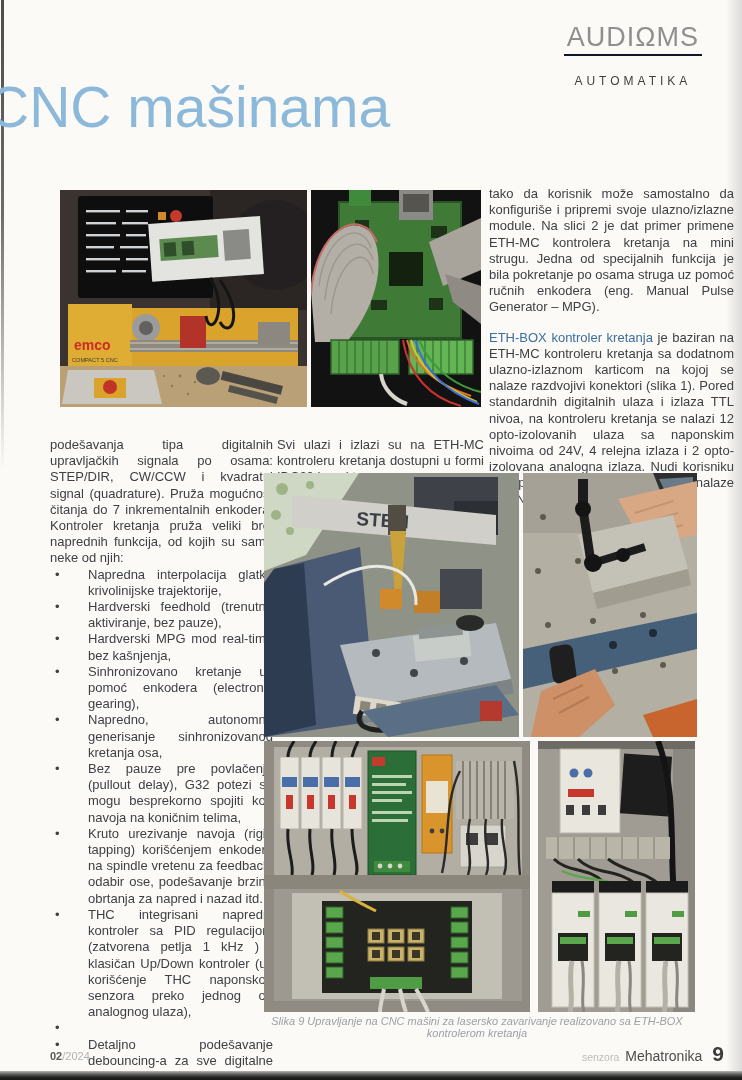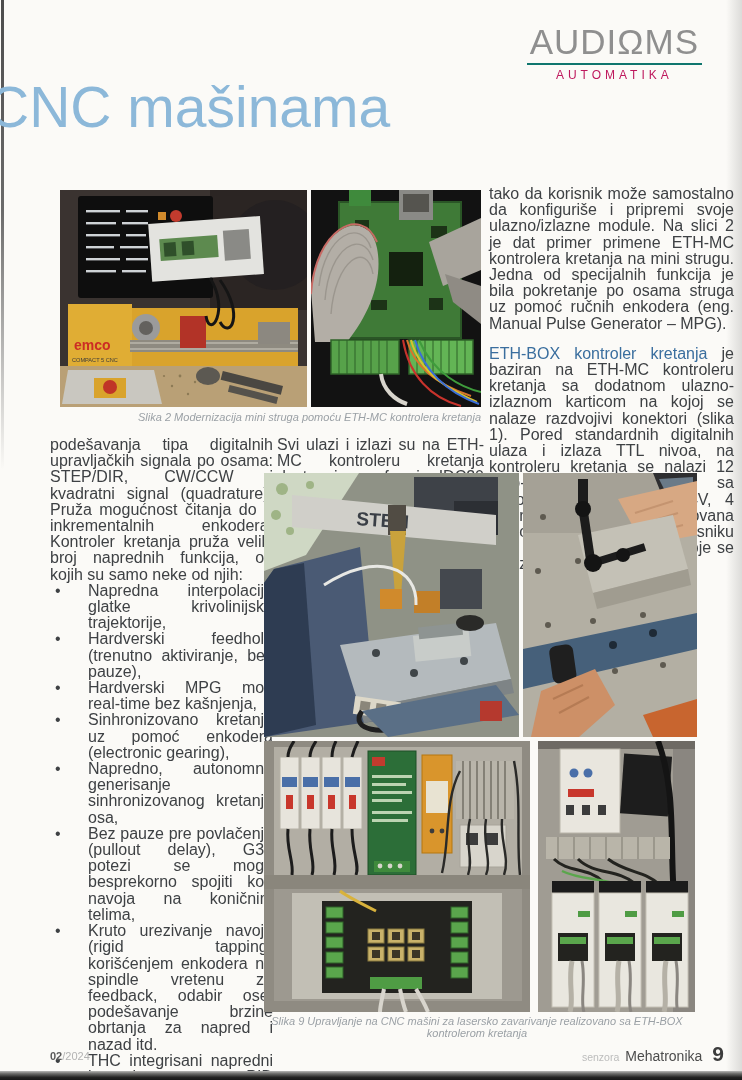--- a/index.html
+++ b/index.html
@@ -7,28 +7,28 @@
         overflow:hidden;font-family:"Liberation Sans",sans-serif;}
   
   .scan-left{position:absolute;left:1px;top:0;width:3px;height:470px;
     background:linear-gradient(to bottom,#4c4c4c 0%,#6b6b6b 45%,rgba(150,150,150,0) 100%);}
   .scan-bottom{position:absolute;left:0;bottom:0;width:100%;height:9px;
     background:linear-gradient(to bottom,#b7b7b5 0%,#6a6a68 30%,#232322 70%,#171717 100%);}
   .scan-right{position:absolute;right:0;top:0;width:16px;height:100%;
     background:linear-gradient(to right,rgba(110,110,110,0),rgba(110,110,110,0.22));}
   
   .logo{position:absolute;top:22px;right:40px;text-align:center;color:#8f8f8f;}
-  .logo-name{display:inline-block;font-size:35px;letter-spacing:1px;font-weight:400;
-    border-bottom:2px solid #0f766e;padding:0 3px 1px 3px;}
-  .logo-sub{font-size:12px;letter-spacing:4px;margin-top:3px;color:#be185d;}
+  .logo-name{display:inline-block;font-size:27px;letter-spacing:1px;font-weight:400;
+    border-bottom:2px solid #0f172a;padding:0 3px 1px 3px;}
+  .logo-sub{font-size:12px;letter-spacing:4px;margin-top:18px;color:#404040;}
   
   .headline{position:absolute;top:74px;left:-12px;font-size:57px;font-weight:400;
     color:#8cb8d9;white-space:nowrap;}
   
-  .txt{position:absolute;font-size:16px;line-height:16.2px;color:#3e4144;text-align:justify;}
+  .txt{position:absolute;font-size:13px;line-height:16.2px;color:#3e4144;text-align:justify;}
   .txt p{margin:0 0 14px 0;}
   .lead{font-weight:normal;color:#3a6e9e;}
   .caption{position:absolute;font-size:11px;font-style:italic;color:#9ba1a6;}
   
   .bullet-row{display:flex;}
   .bullet-dot{width:38px;flex:0 0 38px;padding-left:5px;box-sizing:border-box;}
   .bullet-text{flex:1;text-align:justify;}
   
   .photo{position:absolute;overflow:hidden;background:#737373;}
   .photo svg{display:block;width:100%;height:100%;}
@@ -166,21 +166,20 @@
         <path d="M96,150 C104,180 130,196 160,206" stroke="#d8742c"></path>
         <path d="M100,150 C110,186 140,200 166,212" stroke="#d8c22c"></path>
         <path d="M104,150 C116,190 146,206 168,214" stroke="#3a6ed8"></path>
         <path d="M92,150 C98,186 120,208 150,216" stroke="#c8332c"></path>
         <path d="M108,150 C122,184 152,198 170,202" stroke="#3f9c3c"></path>
       </g>
       <path d="M70,184 C72,200 84,210 96,214" stroke="#d8d5cd" stroke-width="4" fill="none"></path>
     </svg>
   </div>
 
-  <div class="caption" style="left:60px;top:411px;width:421px;text-align:right;">Slika 2 Modernizacija mini struga pomoću ETH-MC kontrolera kretanja</div>
 
   <div class="txt" style="left:489px;top:186px;width:245px;">
     <p>tako da korisnik može samostalno da konfiguriše i pripremi svoje ulazno/izlazne module. Na slici 2 je dat primer primene ETH-MC kontrolera kretanja na mini strugu. Jedna od specijalnih funkcija je bila pokretanje po osama struga uz pomoć ručnih enkodera (eng. Manual Pulse Generator – MPG).</p>
     <p><span class="lead">ETH-BOX kontroler kretanja</span><span> je baziran na ETH-MC kontroleru kretanja sa dodatnom ulazno-izlaznom karticom na kojoj se nalaze razdvojivi konektori (slika 1). Pored standardnih digitalnih ulaza i izlaza TTL nivoa, na kontroleru kretanja se nalazi 12 opto-izolovanih ulaza sa naponskim nivoima od 24V, 4 relejna izlaza i 2 opto-izolovana analogna izlaza. Nudi korisniku lako povezivanje periferija koje se nalaze na CNC mašini.</span></p>
   </div>
 
   <div class="txt" style="left:50px;top:437px;width:223px;">
     <p style="margin-bottom:0;">podešavanja tipa digitalnih upravljačkih signala po osama: STEP/DIR, CW/CCW i kvadratni signal (quadrature). Pruža mogućnost čitanja do 7 inkrementalnih enkodera. Kontroler kretanja pruža veliki broj naprednih funkcija, od kojih su samo neke od njih:</p>
     <div>
         <div class="bullet-row">

